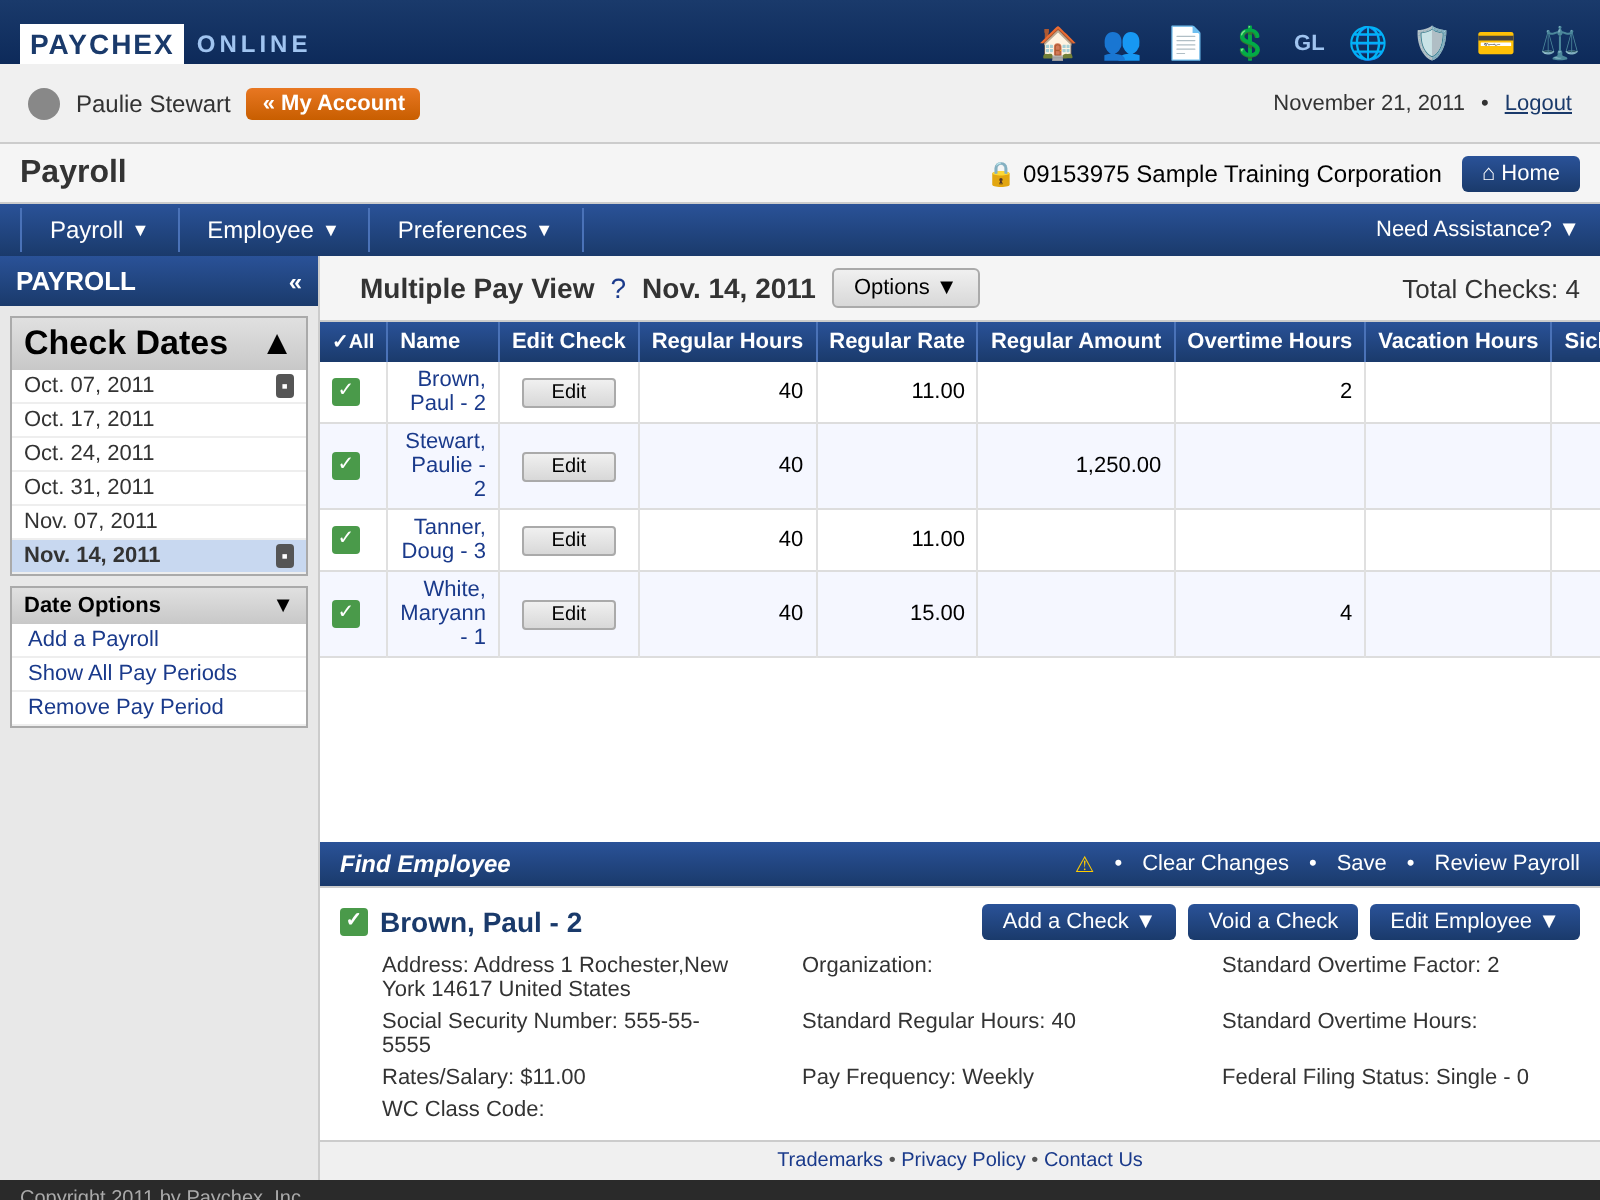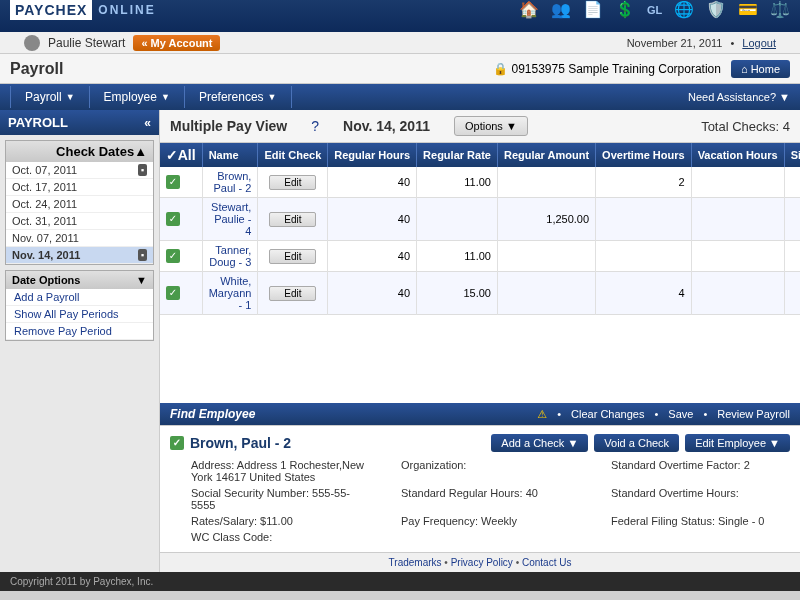--- a/index.html
+++ b/index.html
@@ -3,21 +3,21 @@
   <meta charset="utf-8">
   <style>
     * { margin: 0; padding: 0; box-sizing: border-box; }
     body { font-family: Arial, sans-serif; font-size: 12px; background: #d0d0d0; width: 800px; height: 600px; overflow: hidden; }
 
     
     .top-header {
       background: linear-gradient(180deg, #1a3a6b 0%, #0d2a5a 100%);
       height: 32px;
       display: flex;
-      align-items: flex-start;
+      align-items: flex-end;
       padding: 0 10px;
       justify-content: space-between;
     }
     .paychex-logo {
       display: flex;
       align-items: center;
       gap: 2px;
     }
     .logo-paychex {
       background: #fff;
@@ -42,25 +42,25 @@
     .top-nav-icon {
       color: #fff;
       font-size: 16px;
       cursor: pointer;
     }
 
     
     .account-bar {
       background: #f0f0f0;
       border-bottom: 1px solid #ccc;
-      height: 22px;
-      display: flex;
-      align-items: center;
-      justify-content: space-between;
-      padding: 0 24px;
+      height: 40px;
+      display: flex;
+      align-items: center;
+      justify-content: space-between;
+      padding: 0 14px;
     }
     .account-left {
       display: flex;
       align-items: center;
       gap: 8px;
     }
     .user-icon {
       background: #888;
       border-radius: 50%;
       width: 16px;
@@ -184,24 +184,24 @@
       font-size: 12px;
     }
     .check-dates-section {
       border: 1px solid #aaa;
       margin: 5px;
       background: #fff;
     }
     .check-dates-header {
       background: linear-gradient(180deg, #e0e0e0 0%, #c8c8c8 100%);
       padding: 3px 6px;
-      font-size: 13px;
-      font-weight: bold;
-      display: flex;
-      justify-content: flex-end;
+      font-size: 17px;
+      font-weight: bold;
+      display: flex;
+      justify-content: space-between;
       align-items: center;
       cursor: pointer;
     }
     .check-date-item {
       display: flex;
       align-items: center;
       justify-content: space-between;
       padding: 2px 6px;
       font-size: 11px;
       color: #333;
@@ -254,21 +254,22 @@
       background: #f5f5f5;
       padding: 6px 10px;
       display: flex;
       align-items: center;
       justify-content: space-between;
       border-bottom: 1px solid #ccc;
     }
     .pay-view-left {
       display: flex;
       align-items: center;
-      gap: 24px;
+      gap: 8px;
+      margin-left: 10px;
     }
     .pay-view-title {
       font-size: 14px;
       font-weight: bold;
       color: #333;
     }
     .help-icon {
       color: #1a3a8b;
       font-size: 14px;
       cursor: pointer;
@@ -330,21 +331,21 @@
     .checkbox-cell { width: 20px; text-align: center; }
     .edit-btn {
       background: linear-gradient(180deg, #f0f0f0 0%, #d8d8d8 100%);
       border: 1px solid #aaa;
       padding: 1px 14px;
       font-size: 10px;
       cursor: pointer;
       border-radius: 2px;
     }
     .select-all-checkbox {
-      font-size: 14px;
+      font-size: 10px;
       color: #fff;
     }
 
     
     .find-employee-bar {
       background: linear-gradient(180deg, #2a5298 0%, #1a3a6b 100%);
       color: #fff;
       padding: 4px 10px;
       display: flex;
       align-items: center;
@@ -606,21 +607,21 @@
     <td>11.00</td>
     <td></td>
     <td>2</td>
     <td></td>
     <td></td>
   </tr>
             <tr>
     <td class="checkbox-cell">
       <span class="check-icon-small">✓</span>
     </td>
-    <td style="cursor:pointer; color:#1a3a8b;">Stewart, Paulie - 4</td>
+    <td style="cursor:pointer; color:#1a3a8b;">Stewart, Paulie - 2</td>
     <td style="text-align:center;">
       <button class="edit-btn">Edit</button>
     </td>
     <td>40</td>
     <td></td>
     <td>1,250.00</td>
     <td></td>
     <td></td>
     <td></td>
   </tr>

